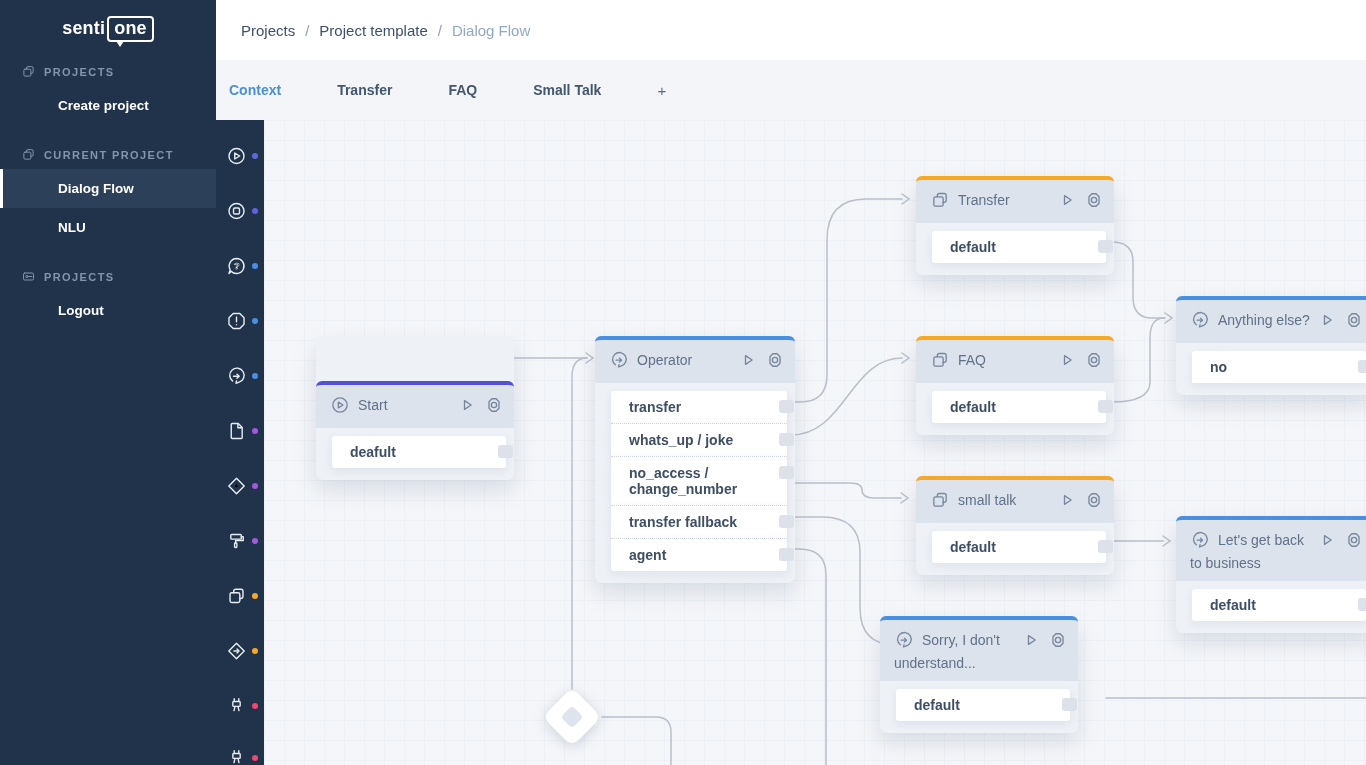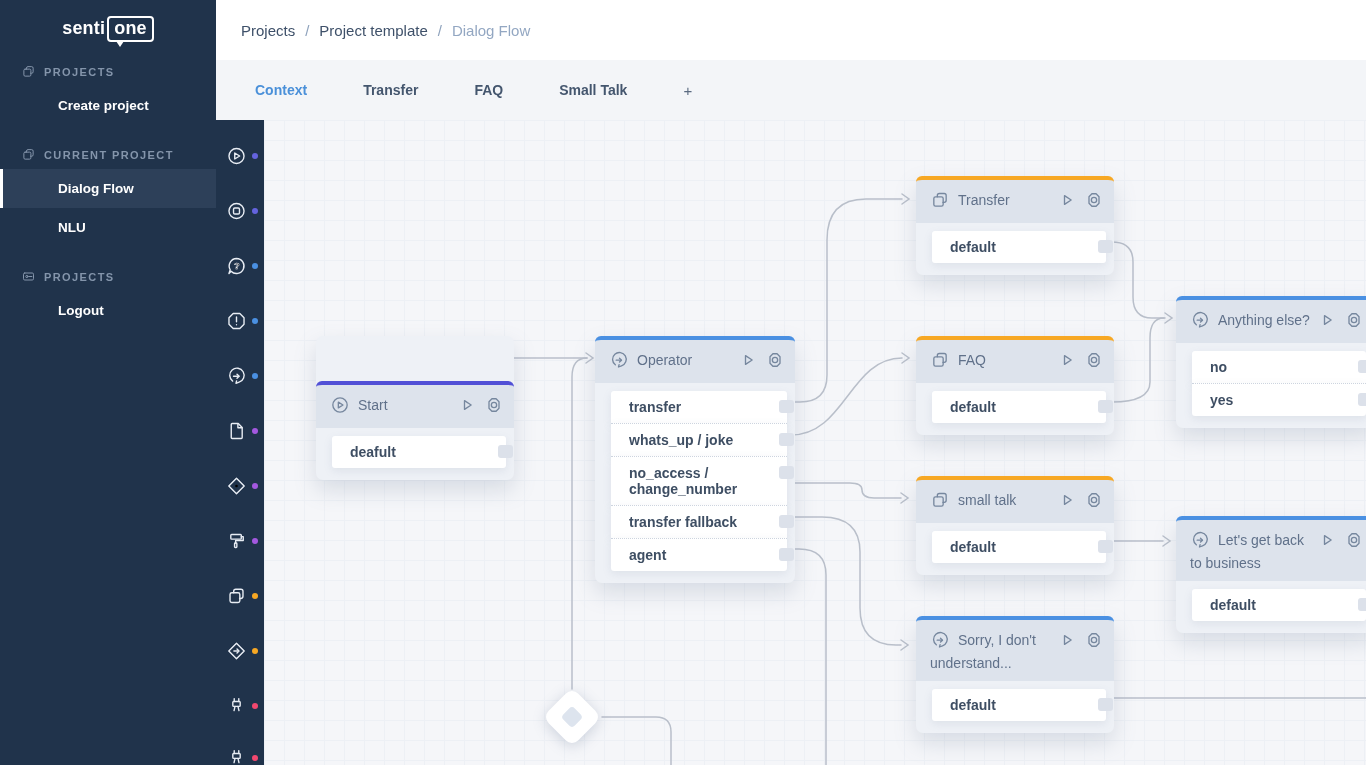--- a/index.html
+++ b/index.html
@@ -17,21 +17,21 @@
   .nav-item { height:39px; line-height:39px; padding-left:58px; color:#fff; font-size:13.5px; font-weight:700; cursor:pointer; position:relative; }
   .nav-item.active { background:#2d4059; }
   .nav-item.active:before { content:""; position:absolute; left:0; top:0; bottom:0; width:3px; background:#fff; }
 
   
   .topbar { position:absolute; left:216px; top:0; width:1150px; height:60px; background:#fff; display:flex; align-items:center; padding-left:25px; }
   .breadcrumb { display:flex; align-items:center; gap:10px; font-size:15px; }
   .breadcrumb .crumb { color:#3e5069; }
   .breadcrumb .crumb.last { color:#93a7c2; }
   .breadcrumb .sep { color:#8ea2bc; }
-  .tabbar { position:absolute; left:216px; top:60px; width:1150px; height:60px; background:#f3f5f8; display:flex; align-items:center; gap:56px; padding-left:39px; }
+  .tabbar { position:absolute; left:216px; top:60px; width:1150px; height:60px; background:#f3f5f8; display:flex; align-items:center; gap:56px; padding-left:13px; }
   .tab { font-size:14px; font-weight:700; color:#44566e; cursor:pointer; }
   .tab.active { color:#4a90d9; }
   .tab.add { color:#5a6a80; font-weight:400; font-size:15px; }
 
   
   .rail { position:absolute; left:216px; top:120px; width:48px; height:645px; background:#20334b; z-index:20; overflow:hidden; }
   .rail-item { position:absolute; left:0; width:48px; height:40px; cursor:pointer; }
   .rail-item svg { position:absolute; left:10px; top:50%; transform:translateY(-50%); width:21px; height:21px; stroke:#e8edf4; }
   .rail-dot { position:absolute; right:6px; top:50%; transform:translateY(-50%); width:6px; height:6px; border-radius:50%; }
 
@@ -289,21 +289,21 @@
             </svg></span>
           <span class="act"><svg viewBox="0 0 24 24" fill="none" stroke-width="1.6" stroke-linecap="round" stroke-linejoin="round">
               <path d="M9.5 4.5h5l3.5 3.5v8l-3.5 3.5h-5L6 16v-8z"></path>
               <circle cx="12" cy="12" r="3.2"></circle>
             </svg></span>
         </div></div>
       <div class="node-body">
         <div class="node-row only"><span>default</span><span class="handle"></span></div>
       </div>
     </div>
-    <div class="flow-node" style="left: 652px; top: 496px; width: 198px;">
+    <div class="flow-node" style="left: 616px; top: 496px; width: 198px;">
       <div class="node-header" style="border-top-color: rgb(74, 144, 226);"><span class="hicon"><svg viewBox="0 0 24 24" fill="none" stroke-width="1.6" stroke-linecap="round" stroke-linejoin="round">
             <path d="M7.6 17.8A8.2 8.2 0 1 1 15 19l-3.6 1.4.7-2.8"></path>
             <path d="M8.6 12.2h6"></path>
             <path d="M12.6 9.9l2.4 2.3-2.4 2.3"></path>
           </svg></span><span class="htitle">Sorry, I don't understand...</span><div class="node-actions">
           <span class="act"><svg viewBox="0 0 24 24" fill="none" stroke-width="1.6" stroke-linecap="round" stroke-linejoin="round">
               <path d="M9 6.8 L17 12 L9 17.2 Z"></path>
             </svg></span>
           <span class="act"><svg viewBox="0 0 24 24" fill="none" stroke-width="1.6" stroke-linecap="round" stroke-linejoin="round">
               <path d="M9.5 4.5h5l3.5 3.5v8l-3.5 3.5h-5L6 16v-8z"></path>
@@ -323,21 +323,20 @@
           <span class="act"><svg viewBox="0 0 24 24" fill="none" stroke-width="1.6" stroke-linecap="round" stroke-linejoin="round">
               <path d="M9 6.8 L17 12 L9 17.2 Z"></path>
             </svg></span>
           <span class="act"><svg viewBox="0 0 24 24" fill="none" stroke-width="1.6" stroke-linecap="round" stroke-linejoin="round">
               <path d="M9.5 4.5h5l3.5 3.5v8l-3.5 3.5h-5L6 16v-8z"></path>
               <circle cx="12" cy="12" r="3.2"></circle>
             </svg></span>
         </div></div>
       <div class="node-body">
         <div class="node-row first"><span>no</span><span class="handle"></span></div>
-        <div class="node-row last"><span>yes</span><span class="handle"></span></div>
       </div>
     </div>
     <div class="flow-node" style="left: 912px; top: 396px; width: 198px;">
       <div class="node-header" style="border-top-color: rgb(74, 144, 226);"><span class="hicon"><svg viewBox="0 0 24 24" fill="none" stroke-width="1.6" stroke-linecap="round" stroke-linejoin="round">
             <path d="M7.6 17.8A8.2 8.2 0 1 1 15 19l-3.6 1.4.7-2.8"></path>
             <path d="M8.6 12.2h6"></path>
             <path d="M12.6 9.9l2.4 2.3-2.4 2.3"></path>
           </svg></span><span class="htitle">Let's get back to business</span><div class="node-actions">
           <span class="act"><svg viewBox="0 0 24 24" fill="none" stroke-width="1.6" stroke-linecap="round" stroke-linejoin="round">
               <path d="M9 6.8 L17 12 L9 17.2 Z"></path>

